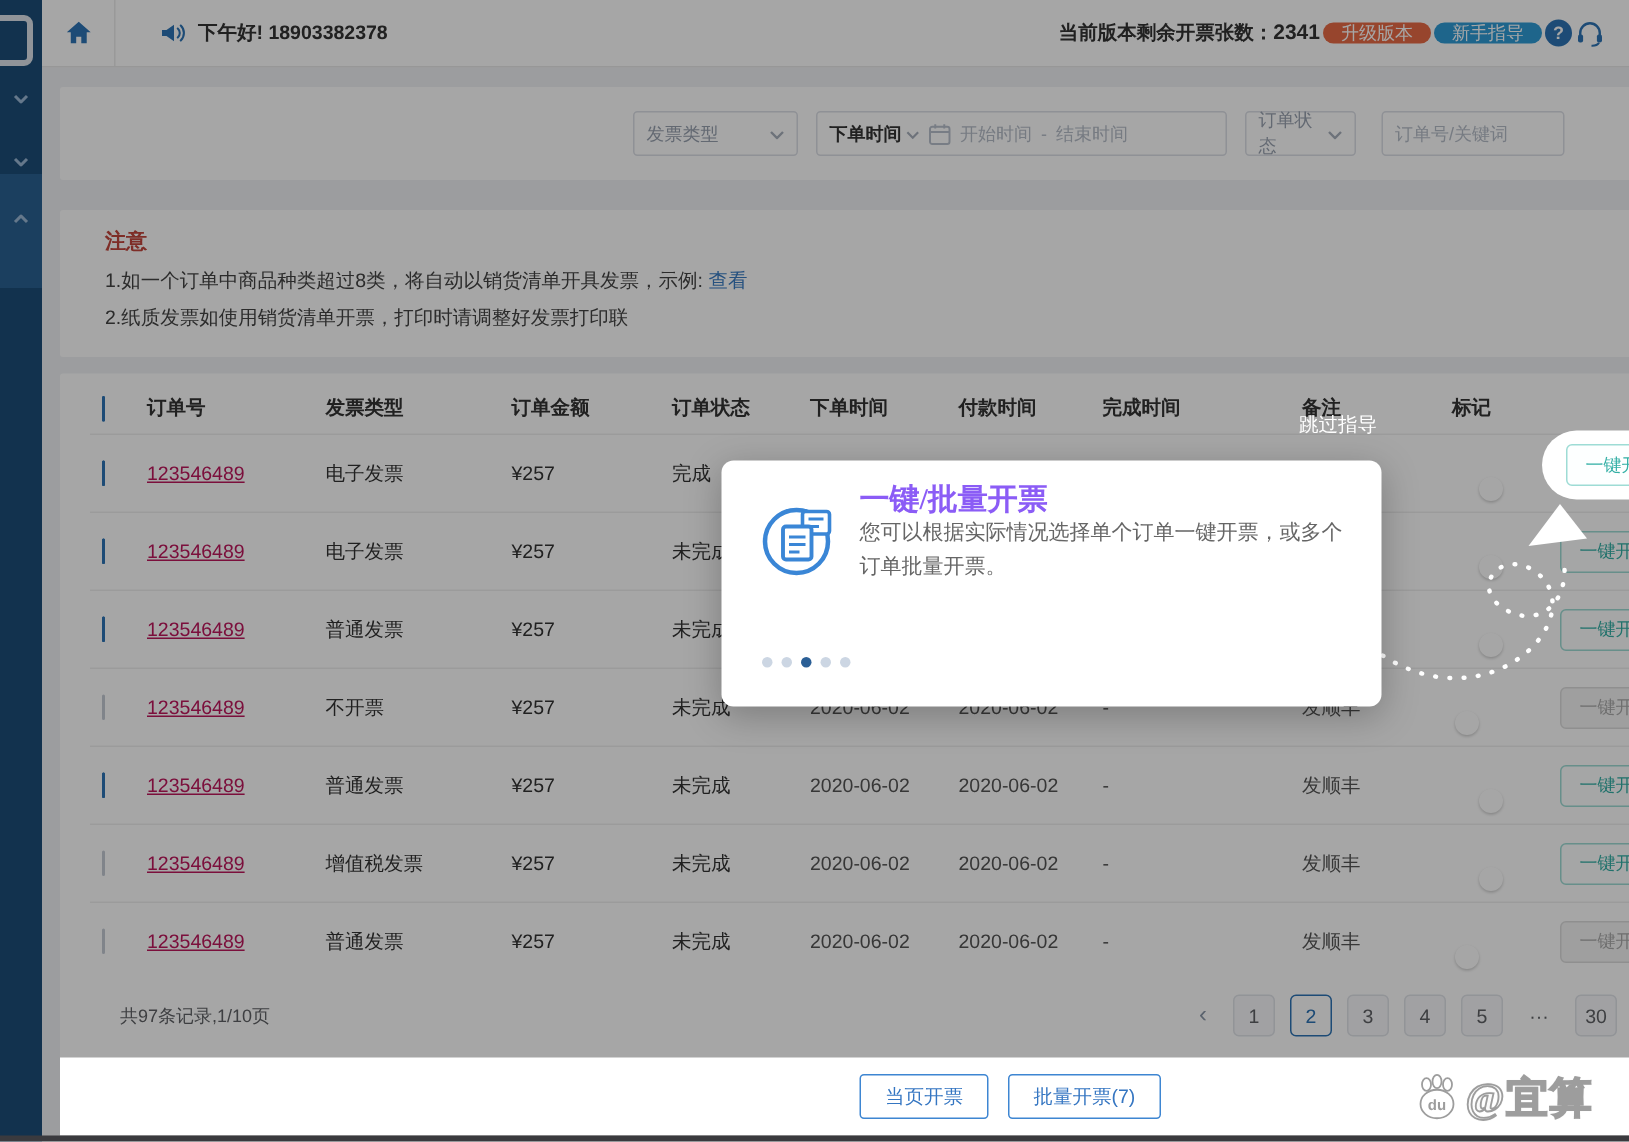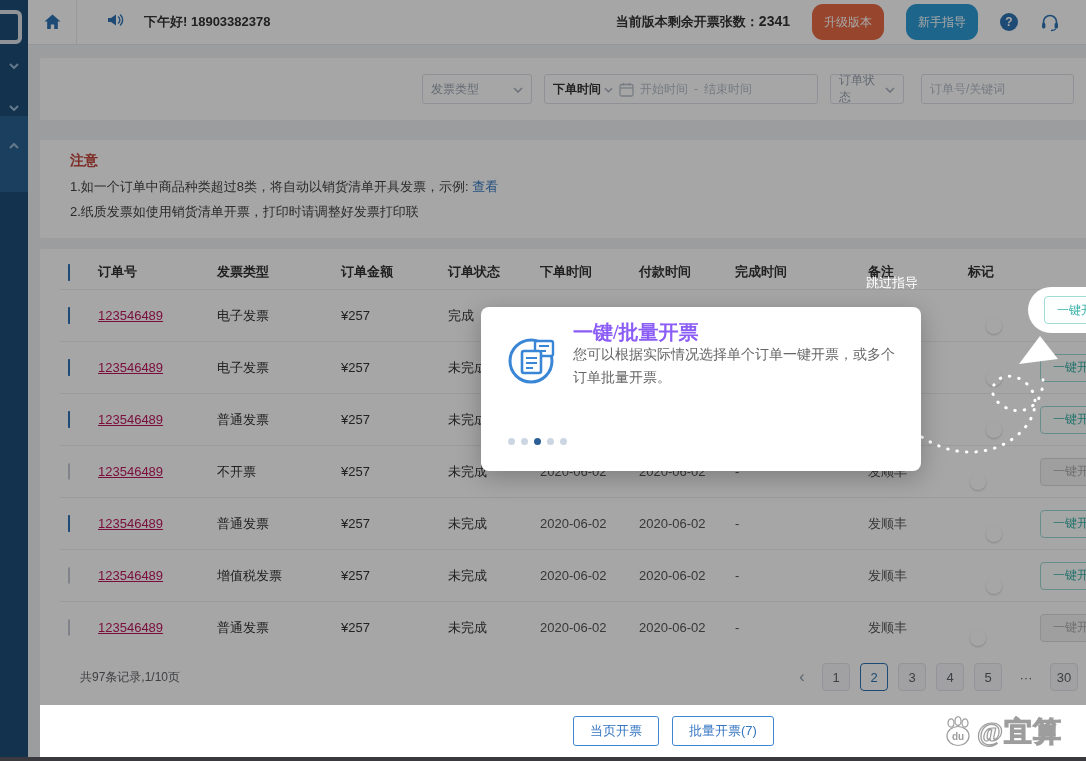--- a/index.html
+++ b/index.html
@@ -10,42 +10,42 @@
   
   .sidebar{position:absolute;left:0;top:0;bottom:0;width:28px;background:#1d4e79;z-index:1;overflow:hidden;}
   .sidebar .logo-frag{position:absolute;top:10px;left:-12px;width:26px;height:26px;border:4px solid #fff;border-radius:6px;opacity:.85;}
   .side-band{position:absolute;left:0;right:0;top:116px;height:76px;background:#2a6293;}
   .side-chev{position:absolute;left:6px;width:16px;height:16px;display:flex;align-items:center;justify-content:center;}
   .side-chev svg{stroke:#9cb9d6;stroke-width:2;fill:none;}
 
   
   .topbar{position:absolute;left:28px;right:0;top:0;height:44px;background:#fff;display:flex;align-items:center;border-bottom:1px solid #e8e8e8;}
   .home-wrap{width:48px;height:44px;display:flex;align-items:center;justify-content:center;border-right:1px solid #ececec;cursor:pointer;}
-  .announce{display:flex;align-items:flex-start;gap:20px;margin-left:30px;}
+  .announce{display:flex;align-items:center;gap:8px;margin-left:30px;}
   .greeting{font-size:13px;font-weight:bold;color:#333;}
-  .top-right{margin-left:auto;display:flex;align-items:center;gap:22px;padding-right:26px;}
+  .top-right{margin-left:auto;display:flex;align-items:center;gap:2px;padding-right:16px;}
   .version{font-size:13px;color:#333;font-weight:bold;}
   .version b{font-size:14px;}
-  .pill{height:36px;padding:0 12px;border-radius:11px;border:none;color:#fff;font-size:12px;display:flex;align-items:center;cursor:pointer;text-align:center;}
+  .pill{height:14px;padding:0 12px;border-radius:11px;border:none;color:#fff;font-size:12px;display:flex;align-items:center;cursor:pointer;text-align:center;}
   .pill.orange{background:#e96b45;}
   .pill.blue{background:#2e9bd6;}
   .help-circle{width:18px;height:18px;border-radius:50%;background:#2d74b5;color:#fff;font-size:12px;font-weight:bold;display:flex;align-items:center;justify-content:center;cursor:pointer;}
 
   
   .content{position:absolute;left:40px;top:44px;}
   .card{background:#fff;border-radius:2px;}
   .filter-card{margin-top:14px;width:1090px;height:62px;display:flex;align-items:center;padding-left:382px;box-sizing:border-box;}
   .ctrl{height:30px;border:1px solid #dcdfe6;border-radius:3px;display:flex;align-items:center;box-sizing:border-box;background:#fff;font-size:12px;}
   .sel{justify-content:space-between;padding:0 8px;color:#99a2b0;cursor:pointer;}
   .sel-type{width:110px;margin-right:12px;}
   .datebox{width:274px;margin-right:12px;padding:0 8px;gap:6px;}
   .datebox .dtlabel{color:#333;font-weight:bold;display:flex;align-items:center;gap:3px;cursor:pointer;}
   .datebox .ph{color:#b6bdc8;}
   .sel-status{width:74px;margin-right:17px;}
-  .kw-input{width:153px;padding:0 8px;color:#333;}
+  .kw-input{width:122px;padding:0 8px;color:#333;}
   .kw-input::placeholder{color:#b6bdc8;}
   input.ctrl{outline:none;}
   .chev svg{stroke:#a8b0bc;stroke-width:1.6;fill:none;}
 
   .notice-card{margin-top:20px;width:1090px;padding:12px 20px 14px 30px;box-sizing:border-box;}
   .notice-title{color:#c2453c;font-size:14px;font-weight:bold;margin-bottom:4px;}
   .notice-line{color:#444;font-size:13px;line-height:25px;}
   .notice-link{color:#3b7dc4;cursor:pointer;}
 
   

